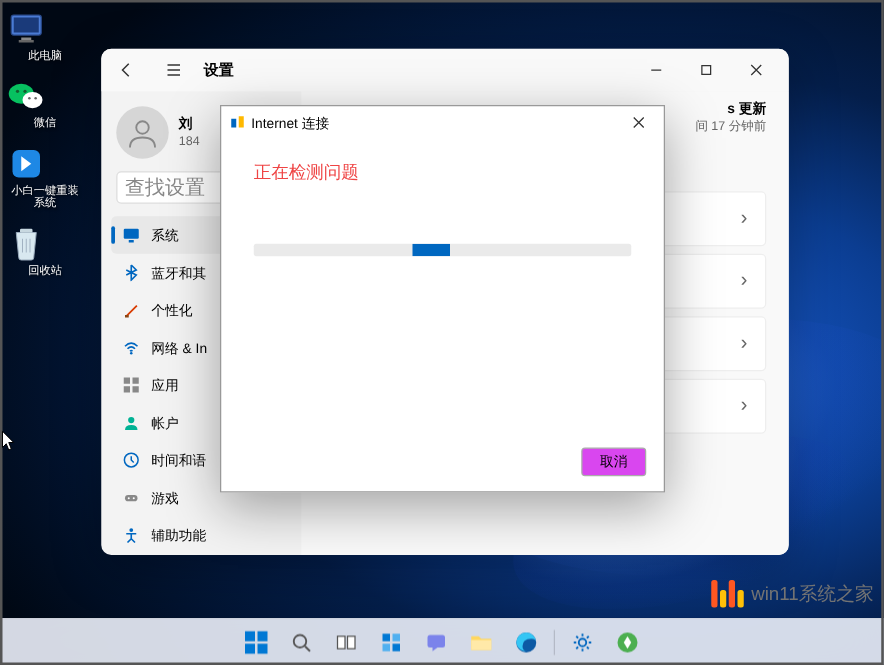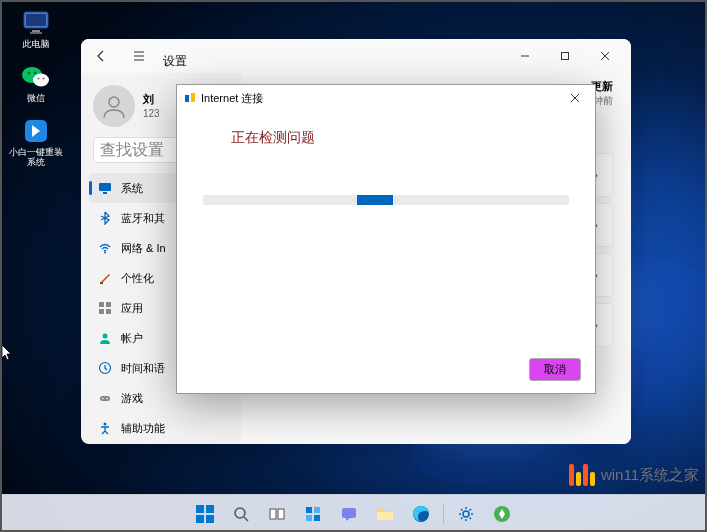--- a/index.html
+++ b/index.html
@@ -17,32 +17,32 @@
       border-radius: 50% 50% 40% 60%; transform: rotate(-8deg);
     }
     .desktop::after {
       content: ''; position: absolute; right: 20px; top: 360px; width: 280px; height: 120px;
       background: radial-gradient(ellipse at 40% 20%, rgba(90,160,255,0.5), rgba(20,60,180,0.15) 55%, transparent 75%);
       border-radius: 60% 40% 50% 50%; transform: rotate(-12deg);
     }
     
     
     .desktop-icons { position: absolute; left: 6px; top: 8px; width: 60px; }
-    .dicon { display: flex; flex-direction: column; align-items: center; margin-bottom: 12px; cursor: pointer; }
+    .dicon { display: flex; flex-direction: column; margin-bottom: 12px; cursor: pointer; }
     .dicon-img { width: 30px; height: 30px; display: flex; align-items: center; justify-content: center; }
     .dicon-label { color: #fff; font-size: 9px; text-align: center; margin-top: 2px; text-shadow: 1px 1px 2px rgba(0,0,0,0.8); line-height: 1.1; }
     
     
     .settings-window {
       position: absolute; left: 81px; top: 39px; width: 550px; height: 405px;
       background: #f3f3f3; border-radius: 8px; overflow: hidden;
       box-shadow: 0 10px 40px rgba(0,0,0,0.3);
     }
     .titlebar { height: 34px; display: flex; align-items: center; padding: 0 6px; background: #f9f9f9; }
-    .titlebar-left { display: flex; align-items: flex-end; gap: 10px; }
+    .titlebar-left { display: flex; align-items: center; gap: 10px; font-weight: bold; }
     .tb-btn { width: 28px; height: 28px; display: flex; align-items: center; justify-content: center; cursor: pointer; border-radius: 4px; }
     .tb-title { font-size: 12px; }
     .titlebar-right { margin-left: auto; display: flex; }
     .win-btn { width: 40px; height: 28px; display: flex; align-items: center; justify-content: center; cursor: pointer; font-size: 10px; color: #444; }
     
     .settings-body { display: flex; height: calc(100% - 34px); }
     .sidebar { width: 160px; padding: 12px 8px; overflow: hidden; }
     .user-block { display: flex; align-items: center; gap: 8px; margin-bottom: 10px; padding: 0 4px; }
     .avatar { width: 42px; height: 42px; border-radius: 50%; background: #d6d6d6; display: flex; align-items: center; justify-content: center; }
     .user-info { font-size: 11px; line-height: 1.3; }
@@ -59,28 +59,28 @@
     .main-panel { flex: 1; padding: 12px 18px; background: #f9f9f9; position: relative; overflow: hidden; }
     .panel-sub { position: absolute; right: 18px; top: 6px; font-size: 11px; text-align: right; }
     .panel-sub-title { font-weight: 600; }
     .panel-sub-time { color: #666; font-size: 10px; }
     .card-list { margin-top: 68px; }
     .card { background: #fff; border: 1px solid #eee; border-radius: 4px; height: 44px; display: flex; align-items: center; justify-content: flex-end; padding: 0 14px; margin-bottom: 6px; cursor: pointer; }
     .chev { color: #666; }
     
     
     .dialog {
-      position: absolute; left: 176px; top: 84px; width: 420px; height: 310px;
+      position: absolute; left: 176px; top: 84px; width: 356px; height: 310px;
       background: #fff; border: 1px solid #999; box-shadow: 0 12px 40px rgba(0,0,0,0.35);
     }
     .dialog-titlebar { height: 26px; display: flex; align-items: center; padding: 0 6px; }
     .dialog-title { font-size: 11px; margin-left: 4px; }
     .dialog-close { margin-left: auto; width: 28px; height: 22px; display: flex; align-items: center; justify-content: center; cursor: pointer; font-size: 11px; color: #333; }
     .dialog-body { padding: 18px 26px; }
-    .dialog-heading { color: #7f1d1d; font-size: 14px; margin-bottom: 48px; margin-left: 28px; }
+    .dialog-heading { color: #ef4444; font-size: 14px; margin-bottom: 48px; }
     .progress { width: 100%; height: 10px; background: #eaeaea; position: relative; border-radius: 2px; overflow: hidden; }
     .progress-fill { position: absolute; left: 42%; top: 0; height: 100%; width: 10%; background: #0067c0; }
     .dialog-footer { position: absolute; bottom: 12px; right: 14px; }
     .dialog-btn { font-size: 11px; padding: 3px 14px; background: #d946ef; border: 1px solid #aaa; border-radius: 3px; cursor: pointer; }
     .dialog-icon { width: 14px; height: 14px; }
     
     
     .taskbar {
       position: absolute; left: 0; right: 0; bottom: 0; height: 38px;
       background: rgba(235,240,250,0.9); backdrop-filter: blur(20px);
@@ -135,20 +135,30 @@
   </div>
   <div class="dicon">
     <div class="dicon-img">
       <svg width="28" height="28" viewBox="0 0 28 28">
           <rect x="3" y="3" width="22" height="22" rx="5" fill="#1e88e5"></rect>
           <path d="M10 8 L18 14 L10 20 Z" fill="#fff"></path>
         </svg>
     </div>
     <div class="dicon-label" style="white-space:pre-line;">小白一键重装
 系统</div>
+  </div>
+  <div class="dicon">
+    <div class="dicon-img">
+      <svg width="26" height="30" viewBox="0 0 26 30">
+          <path d="M5 6 L21 6 L19 26 Q19 28 17 28 L9 28 Q7 28 7 26 Z" fill="#d8e8f0" stroke="#9ab" stroke-width="0.8"></path>
+          <rect x="8" y="3" width="10" height="3" rx="1" fill="#c8d8e0"></rect>
+          <path d="M10 11 L10 22 M13 11 L13 22 M16 11 L16 22" stroke="#9ab" stroke-width="0.7"></path>
+        </svg>
+    </div>
+    <div class="dicon-label">回收站</div>
   </div>
 </div>
 
 <div class="settings-window">
   <div class="titlebar">
     <div class="titlebar-left">
       <div class="tb-btn">
         <svg width="14" height="14" viewBox="0 0 14 14">
             <path d="M9 2 L4 7 L9 12" stroke="#333" stroke-width="1.2" fill="none"></path>
           </svg>
@@ -182,21 +192,21 @@
     <div class="sidebar">
       <div class="user-block">
         <div class="avatar">
           <svg width="28" height="28" viewBox="0 0 28 28">
               <circle cx="14" cy="10" r="5" fill="none" stroke="#888" stroke-width="1.5"></circle>
               <path d="M4 26 Q4 18 14 18 Q24 18 24 26" fill="none" stroke="#888" stroke-width="1.5"></path>
             </svg>
         </div>
         <div class="user-info">
           <div class="user-name">刘</div>
-          <div class="user-sub">123</div>
+          <div class="user-sub">184</div>
         </div>
       </div>
       <div class="search-box">
         <span style="color:#888;">查找设置</span>
         <svg style="margin-left:auto" width="12" height="12" viewBox="0 0 12 12">
             <circle cx="5" cy="5" r="3.5" stroke="#666" fill="none"></circle>
             <path d="M8 8 L11 11" stroke="#666"></path>
           </svg>
       </div>
       <ul class="nav">
@@ -213,34 +223,34 @@
           <span class="nav-icon">
               <svg width="14" height="14" viewBox="0 0 14 14">
                 <path d="M7 1 L7 13 L11 9 L3 5 M7 1 L11 5 L3 9" stroke="#0067c0" stroke-width="1.3" fill="none"></path>
               </svg>
             </span>
           <span class="nav-label">蓝牙和其</span>
         </li>
         <li>
           <span class="nav-icon">
               <svg width="14" height="14" viewBox="0 0 14 14">
+                <path d="M3 11 L11 3 L12 4 L4 12 Z" fill="#d83b01"></path>
+                <rect x="2" y="11" width="3" height="2" fill="#8b4513"></rect>
+              </svg>
+            </span>
+          <span class="nav-label">个性化</span>
+        </li>
+        <li>
+          <span class="nav-icon">
+              <svg width="14" height="14" viewBox="0 0 14 14">
                 <path d="M2 6 Q7 1 12 6 M4 8 Q7 5 10 8 M6 10 Q7 9 8 10" stroke="#0067c0" stroke-width="1.3" fill="none"></path>
                 <circle cx="7" cy="11.5" r="1" fill="#0067c0"></circle>
               </svg>
             </span>
           <span class="nav-label">网络 &amp; In</span>
-        </li>
-        <li>
-          <span class="nav-icon">
-              <svg width="14" height="14" viewBox="0 0 14 14">
-                <path d="M3 11 L11 3 L12 4 L4 12 Z" fill="#d83b01"></path>
-                <rect x="2" y="11" width="3" height="2" fill="#8b4513"></rect>
-              </svg>
-            </span>
-          <span class="nav-label">个性化</span>
         </li>
         <li>
           <span class="nav-icon">
               <svg width="14" height="14" viewBox="0 0 14 14">
                 <rect x="1" y="1" width="5" height="5" fill="#888"></rect>
                 <rect x="8" y="1" width="5" height="5" fill="#888"></rect>
                 <rect x="1" y="8" width="5" height="5" fill="#888"></rect>
                 <rect x="8" y="8" width="5" height="5" fill="#888"></rect>
               </svg>
             </span>

